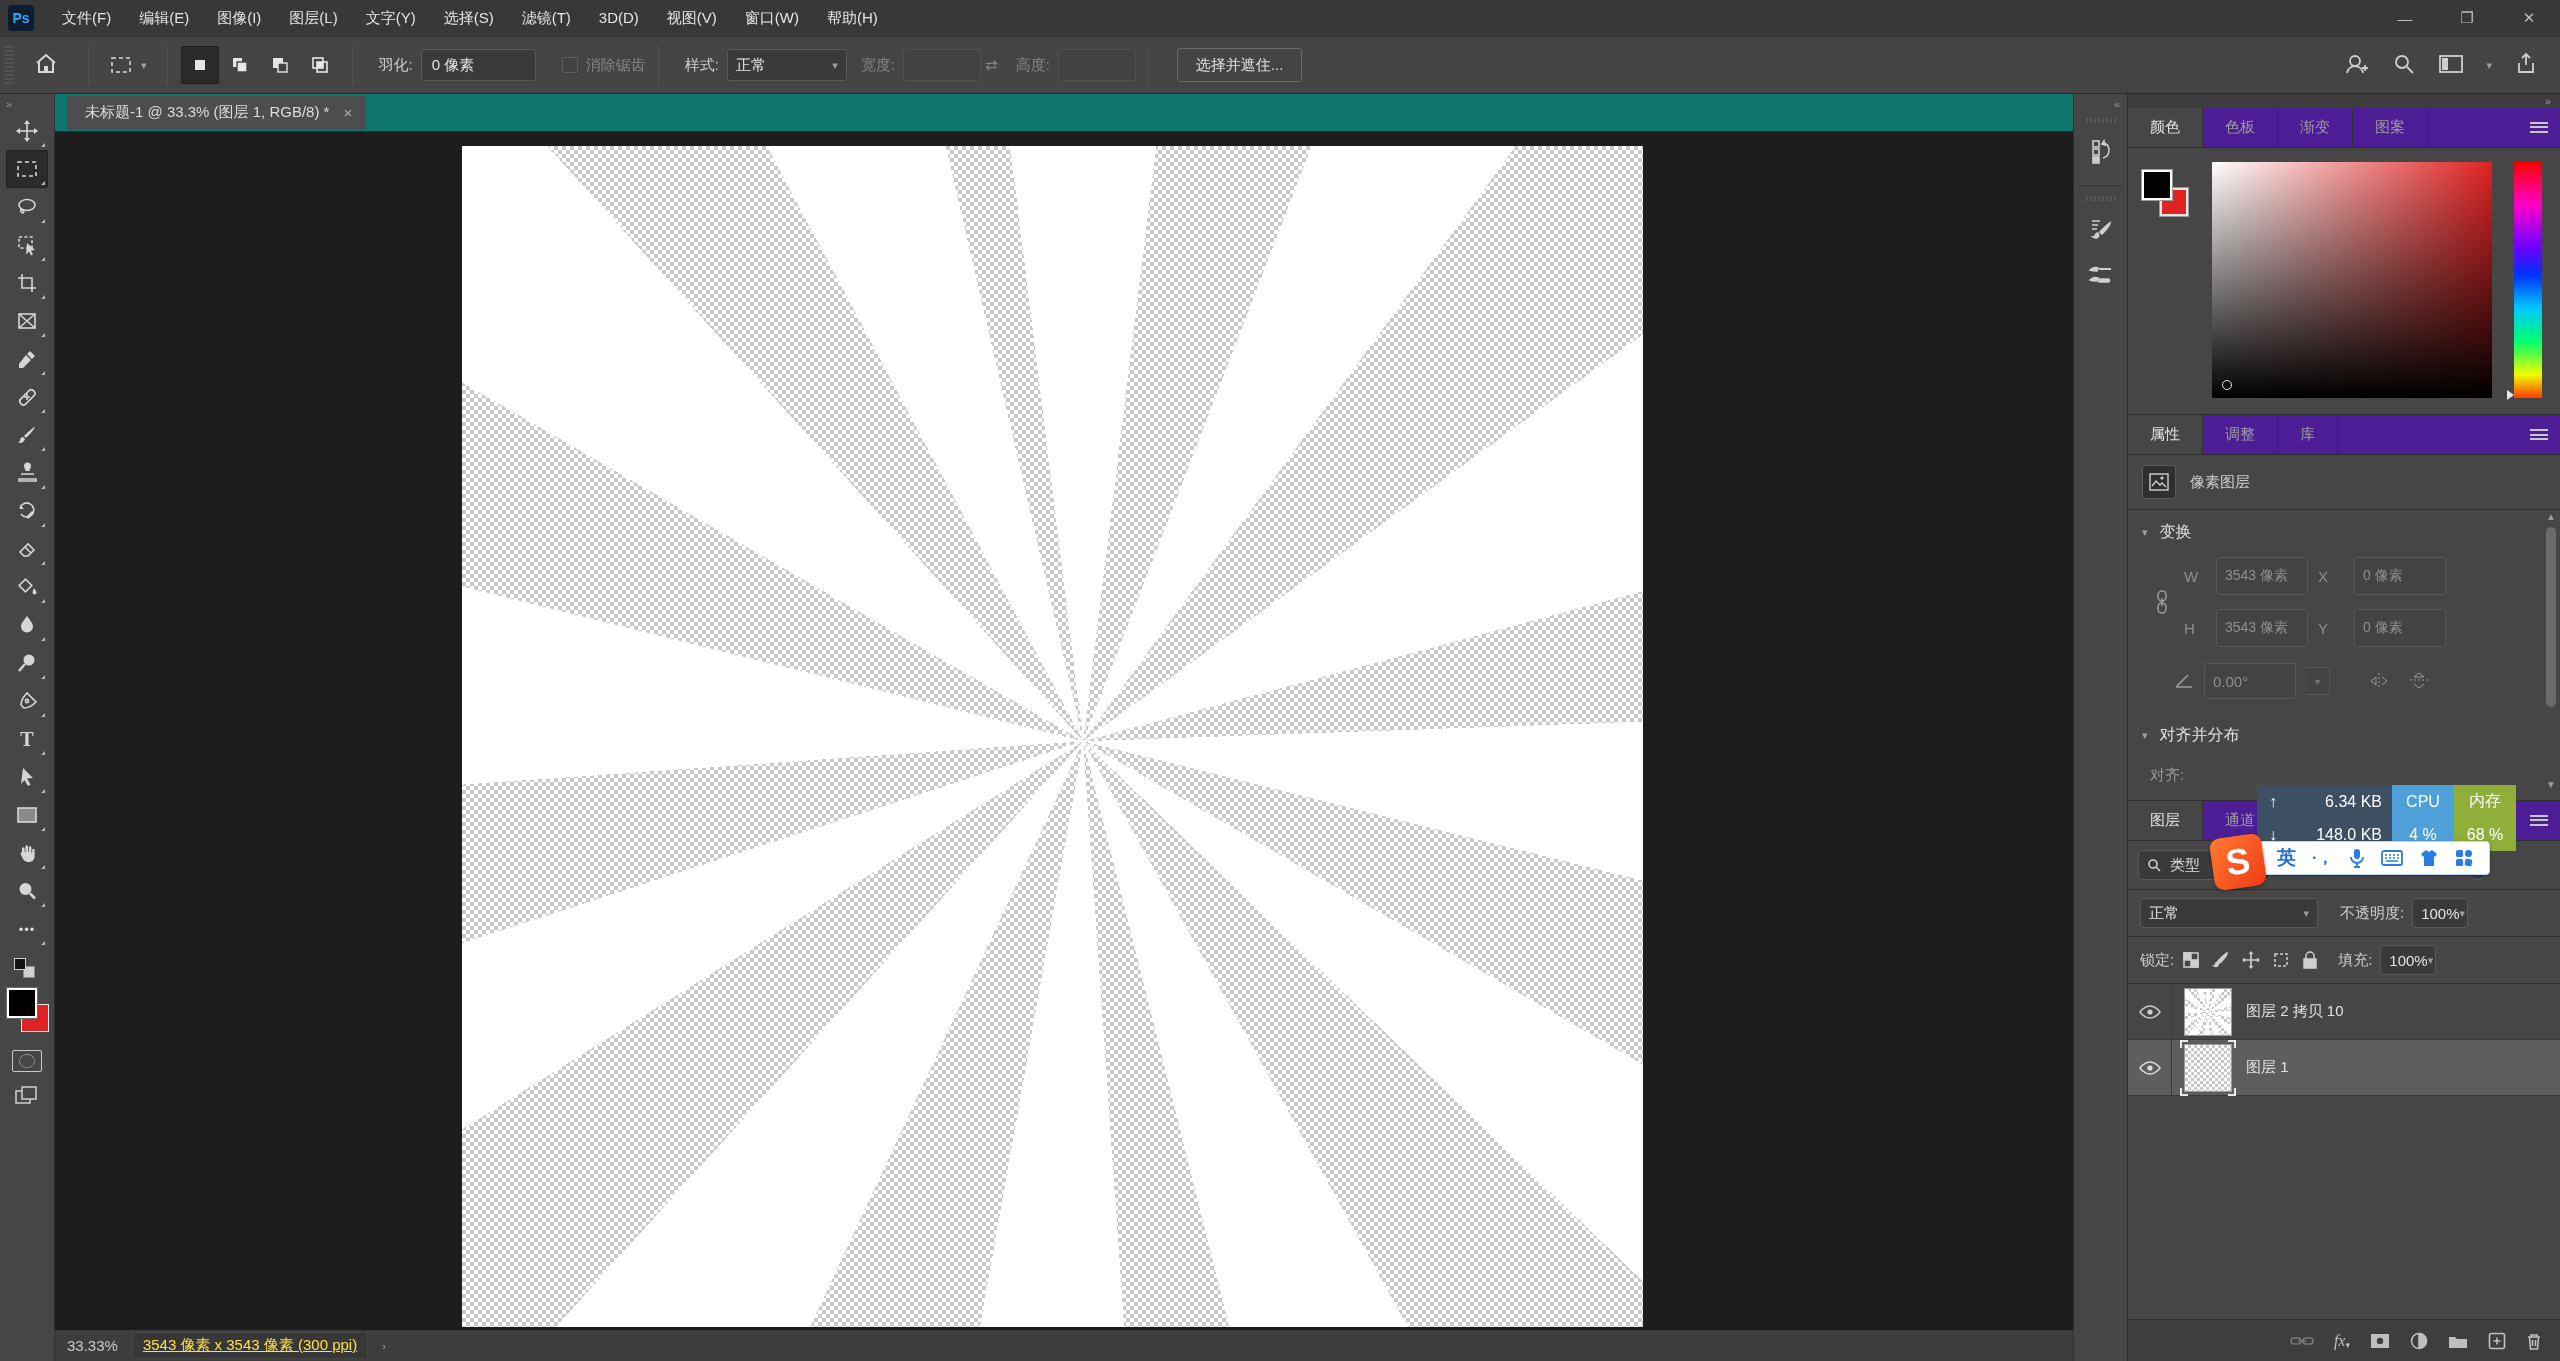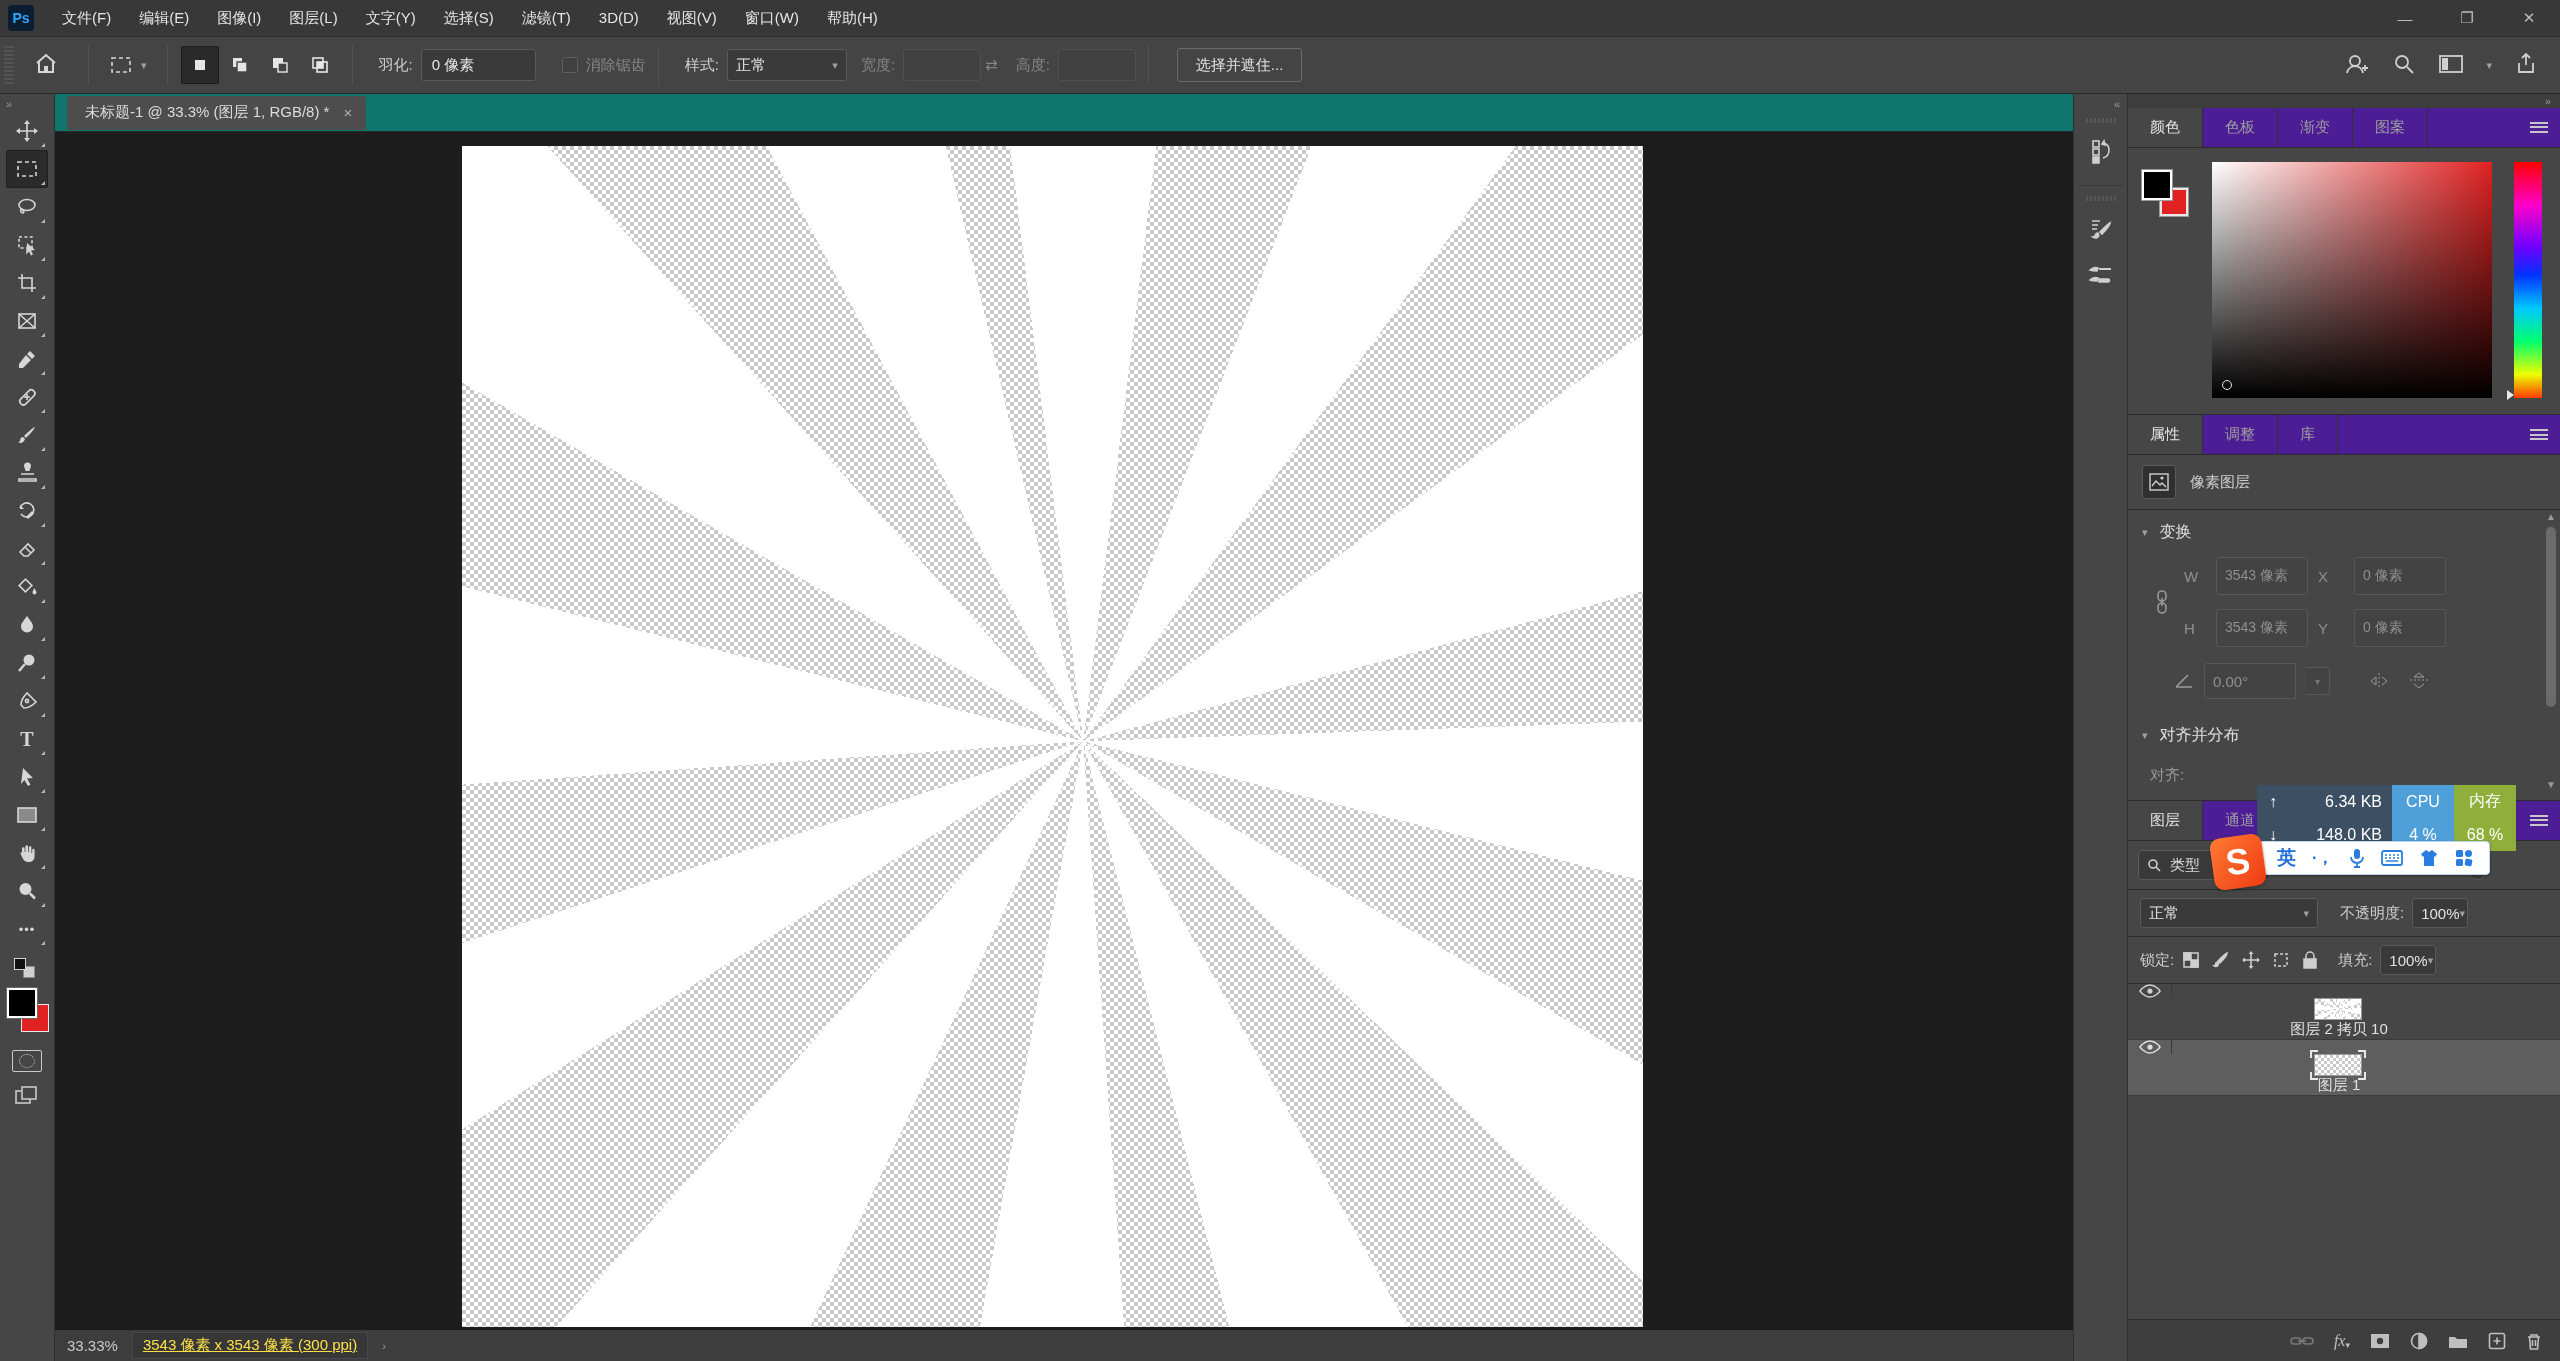--- a/index.html
+++ b/index.html
@@ -154,21 +154,21 @@
   .pill { width:18px; height:30px; background:#3a3a3a; border:1px solid #5a5a5a; border-radius:9px; position:relative; margin-left:8px; }
   .pill::after { content:""; position:absolute; top:2px; left:2px; width:12px; height:12px; background:#e6e6e6; border-radius:50%; }
   .blend-row,.lock-row { display:flex; align-items:center; gap:8px; padding:8px 12px; border-bottom:1px solid #2c2c2c; color:#cfcfcf; }
   .dd { display:flex; align-items:center; justify-content:space-between; height:30px; background:#3a3a3a;
         border:1px solid #5a5a5a; border-radius:3px; padding:0 8px; color:#e2e2e2; }
   .dd.blend { width:178px; }
   .dd.small { width:56px; }
   .lock-icons { display:flex; gap:12px; align-items:center; }
   .lock-icons svg { stroke:#cfcfcf; fill:none; stroke-width:1.5; }
   .layer-list { flex:1; overflow:hidden; }
-  .layer-row { display:flex; align-items:center; height:56px; border-bottom:1px solid #3a3a3a; padding:0 10px 0 0;flex-direction:column; }
+  .layer-row { display:flex; align-items:center; height:56px; border-bottom:1px solid #3a3a3a; padding:0 10px 0 0; }
   .layer-row.selected { background:#5e5e5e; }
   .eye { width:44px; display:flex; justify-content:center; align-items:center; border-right:1px solid #3a3a3a; align-self:stretch; }
   .lthumb { width:48px; height:48px; margin:0 14px 0 12px; border:1px solid #9a9a9a; position:relative;
       background-image:linear-gradient(45deg,#c9c9c9 25%,transparent 25%,transparent 75%,#c9c9c9 75%),
                        linear-gradient(45deg,#c9c9c9 25%,#fff 25%,#fff 75%,#c9c9c9 75%);
       background-size:6px 6px; background-position:0 0,3px 3px; }
   .lthumb.sunburst::after { content:""; position:absolute; inset:0;
       background:conic-gradient(from 0deg at 50% 50%,
         #fff 0deg 7deg, transparent 7deg 21deg, #fff 21deg 36deg, transparent 36deg 54deg,
         #fff 54deg 75deg, transparent 75deg 88deg, #fff 88deg 104deg, transparent 104deg 120deg,

